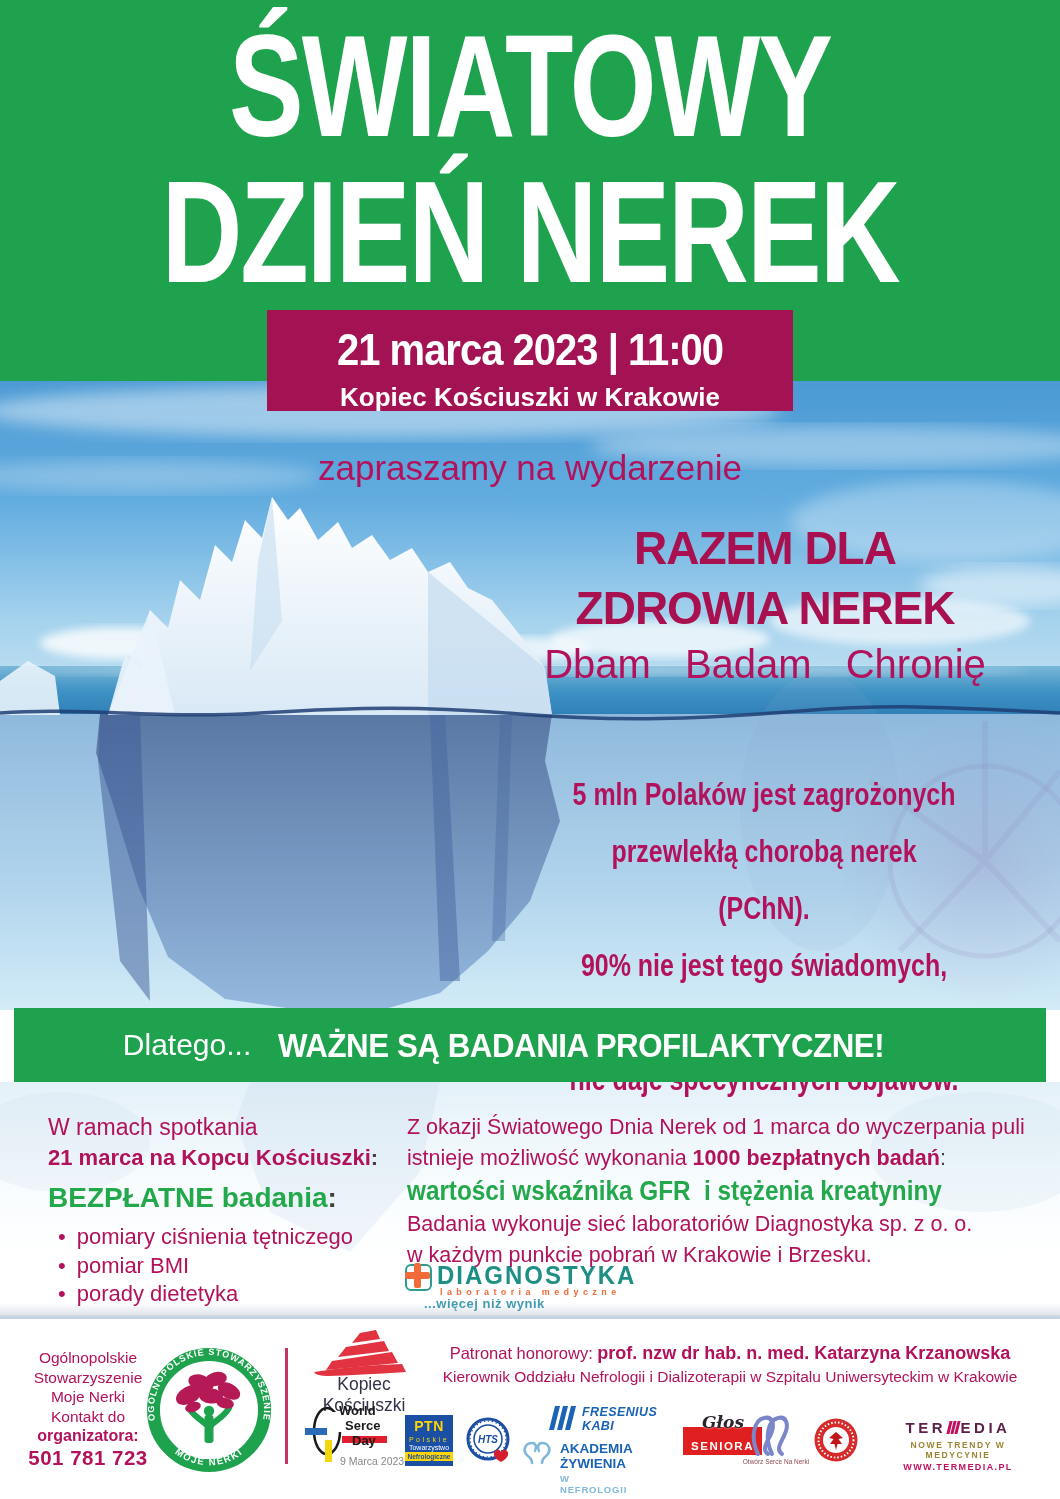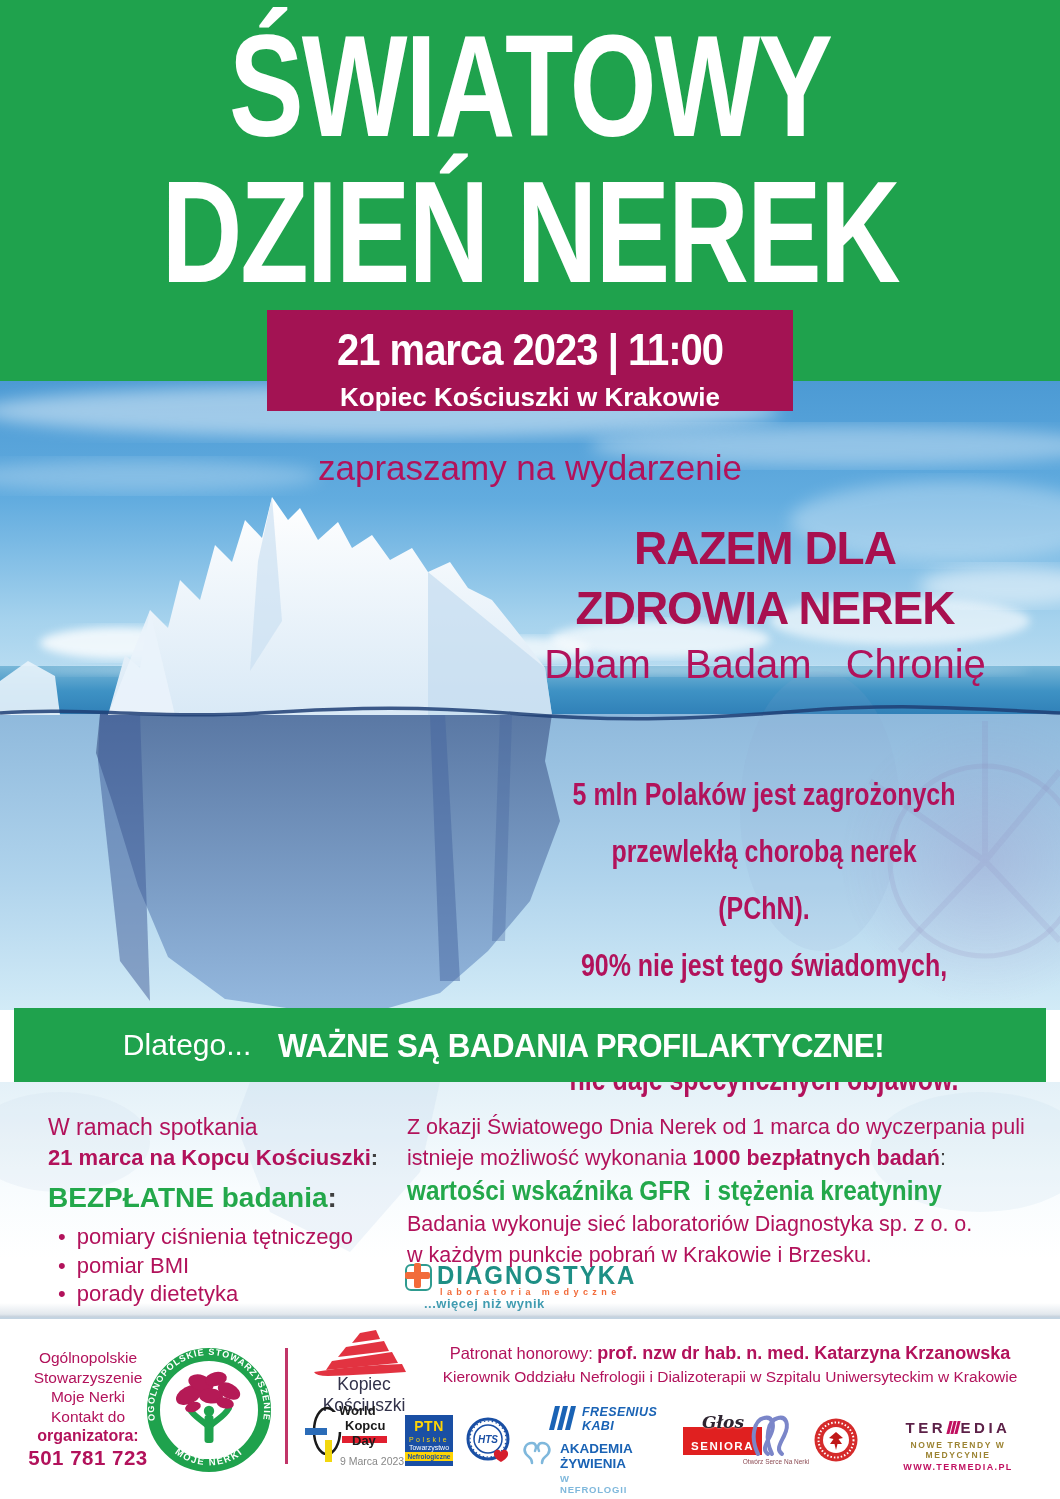--- a/index.html
+++ b/index.html
@@ -325,21 +325,21 @@
   </div>
 
   <svg class="abs" style="left:303px;top:1400px" width="95" height="68" viewBox="0 0 95 68">
     <ellipse cx="24" cy="31" rx="13" ry="23" fill="none" stroke="#1a1a1a" stroke-width="2.5"></ellipse>
     <rect x="29" y="12" width="14" height="20" fill="#fff"></rect>
     <rect x="2" y="28" width="22" height="7" fill="#2B6CB8"></rect>
     <rect x="39" y="36" width="45" height="7" fill="#E11F2F"></rect>
     <rect x="22" y="40" width="7" height="22" fill="#F2D70E"></rect>
   </svg>
   <div class="abs wkd-text" style="left:339px;top:1403px">World</div>
-  <div class="abs wkd-text" style="left:345px;top:1418px">Kopcu</div>
+  <div class="abs wkd-text" style="left:345px;top:1418px">Serce</div>
   <div class="abs wkd-text" style="left:352px;top:1433px">Day</div>
   <div class="abs wkd-date">9 Marca 2023</div>
 
   <div class="abs ptn">
     <div class="ptn-abbr">PTN</div>
     <div class="ptn-l1">Polskie</div>
     <div class="ptn-l2">Towarzystwo</div>
     <div class="ptn-l3">Nefrologiczne</div>
   </div>
 

